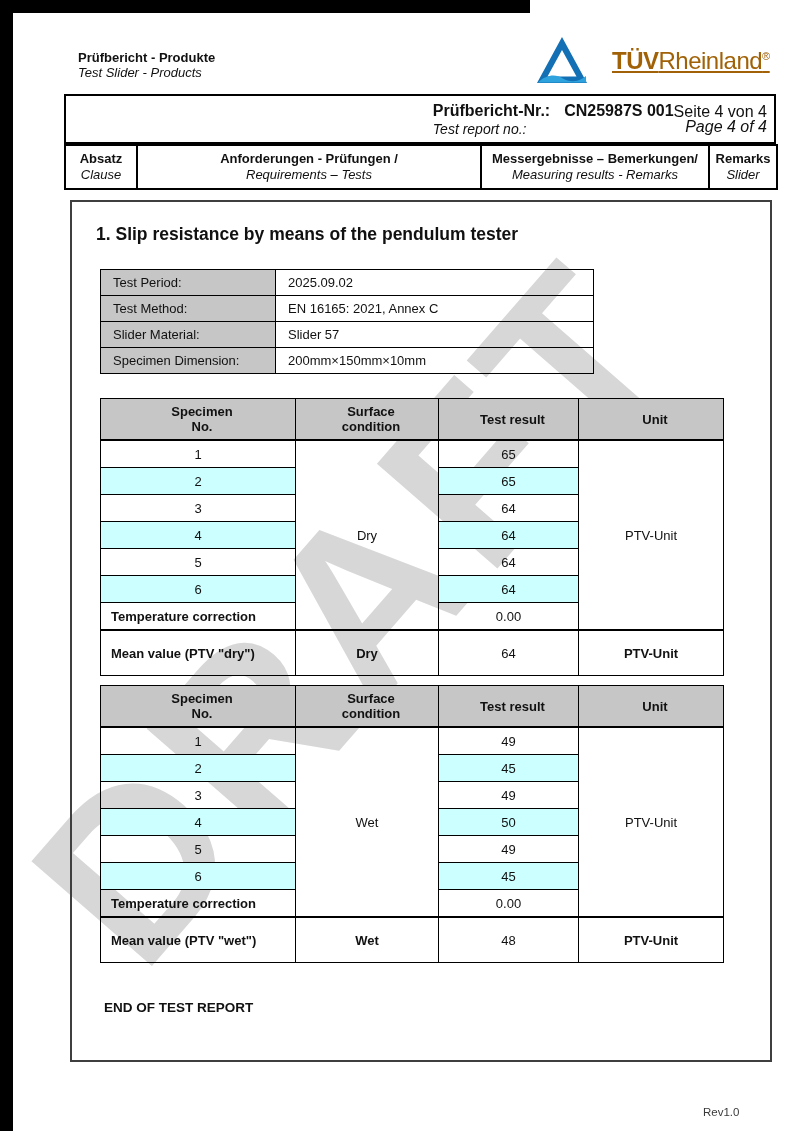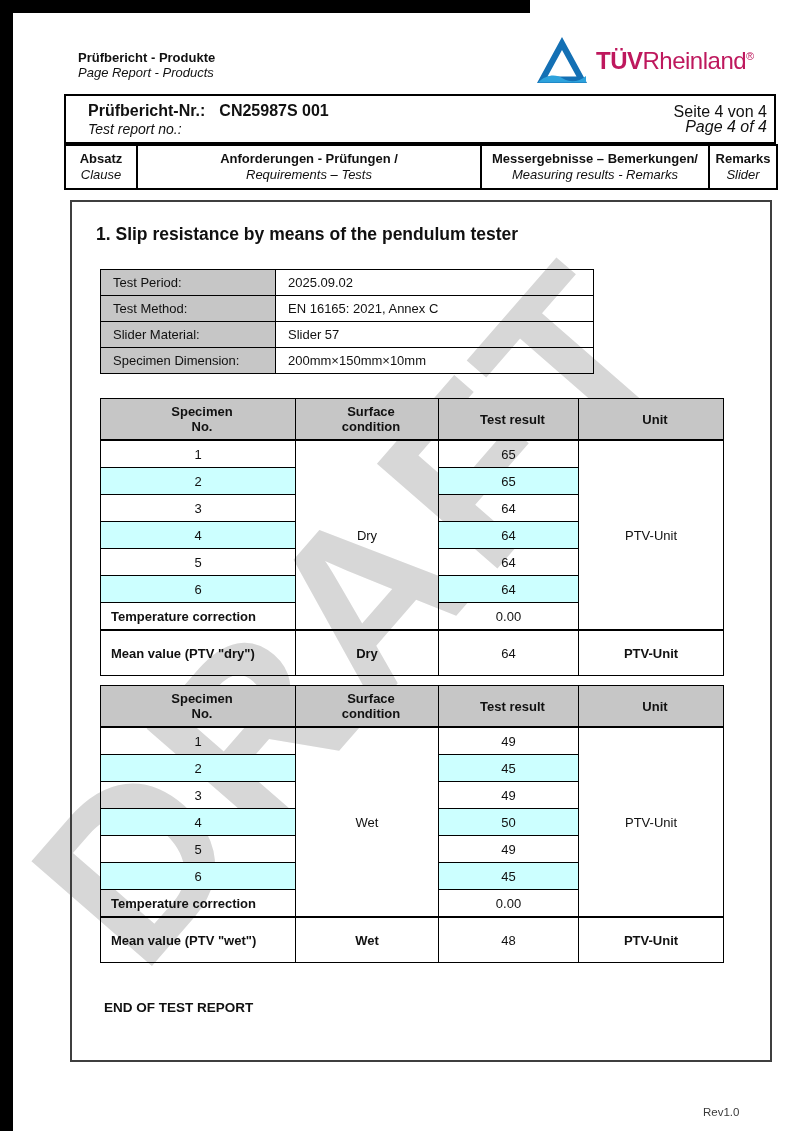--- a/index.html
+++ b/index.html
@@ -20,28 +20,28 @@
 
   .content { position:absolute; inset:0; z-index:2; }
 
   
   .doc-title { position:absolute; left:78px; top:50px; font-size:13px; line-height:15px; }
   .doc-title .de { font-weight:bold; }
   .doc-title .en { font-style:italic; }
 
   .logo { position:absolute; left:536px; top:36px; display:flex; align-items:center; }
   .logo svg { display:block; }
-  .logo-text { font-size:24px; color:#be185d; margin-left:8px; letter-spacing:-0.5px; }
+  .logo-text { font-size:24px; color:#a16207; margin-left:24px; letter-spacing:-0.5px;text-decoration:underline; }
   .logo-text .b { font-weight:bold; }
   .logo-text sup { font-size:11px; vertical-align:9px; }
 
   
   .report-box {
     position:absolute; left:64px; top:94px; width:712px; height:50px; box-sizing:border-box;
-    border:2px solid #000; display:flex; justify-content:space-between; align-items:center;padding-left:9px;
+    border:2px solid #000; display:flex; justify-content:flex-end; align-items:center;padding-left:9px;
   }
   .report-box .left { padding-left:13px; }
   .report-box .l1 { font-size:16px; font-weight:bold; }
   .report-box .l1 .val { margin-left:14px; }
   .report-box .l2 { font-size:14px; font-style:italic; margin-top:1px; }
   .report-box .right { padding-right:7px; text-align:right; font-size:16px; line-height:15px; }
   .report-box .right .en { font-style:italic; }
 
   
   .clause-table { position:absolute; left:64px; top:144px; width:712px; border-collapse:collapse; table-layout:fixed; }
@@ -78,21 +78,21 @@
 
 <div class="frame-left"></div>
 <div class="frame-top"></div>
 
 <div class="watermark">DRAFT</div>
 
 <div class="content">
 
   <div class="doc-title">
     <div class="de">Prüfbericht - Produkte</div>
-    <div class="en">Page Report - Products</div>
+    <div class="en">Test Slider - Products</div>
   </div>
 
   <div class="logo">
     <svg width="52" height="50" viewBox="0 0 104 100">
       <path fill="#1470b4" fill-rule="evenodd" d="M52 2 L102 94 L2 94 Z M52 28 L81 81 L23 81 Z"></path>
       <path fill="#2da2dc" d="M4 93 C 22 76, 40 76, 54 85 C 68 94, 86 92, 100 80 L 100 93 L 4 93 Z"></path>
     </svg>
     <div class="logo-text"><span class="b">TÜV</span><span>Rheinland</span><sup>®</sup></div>
   </div>
 

